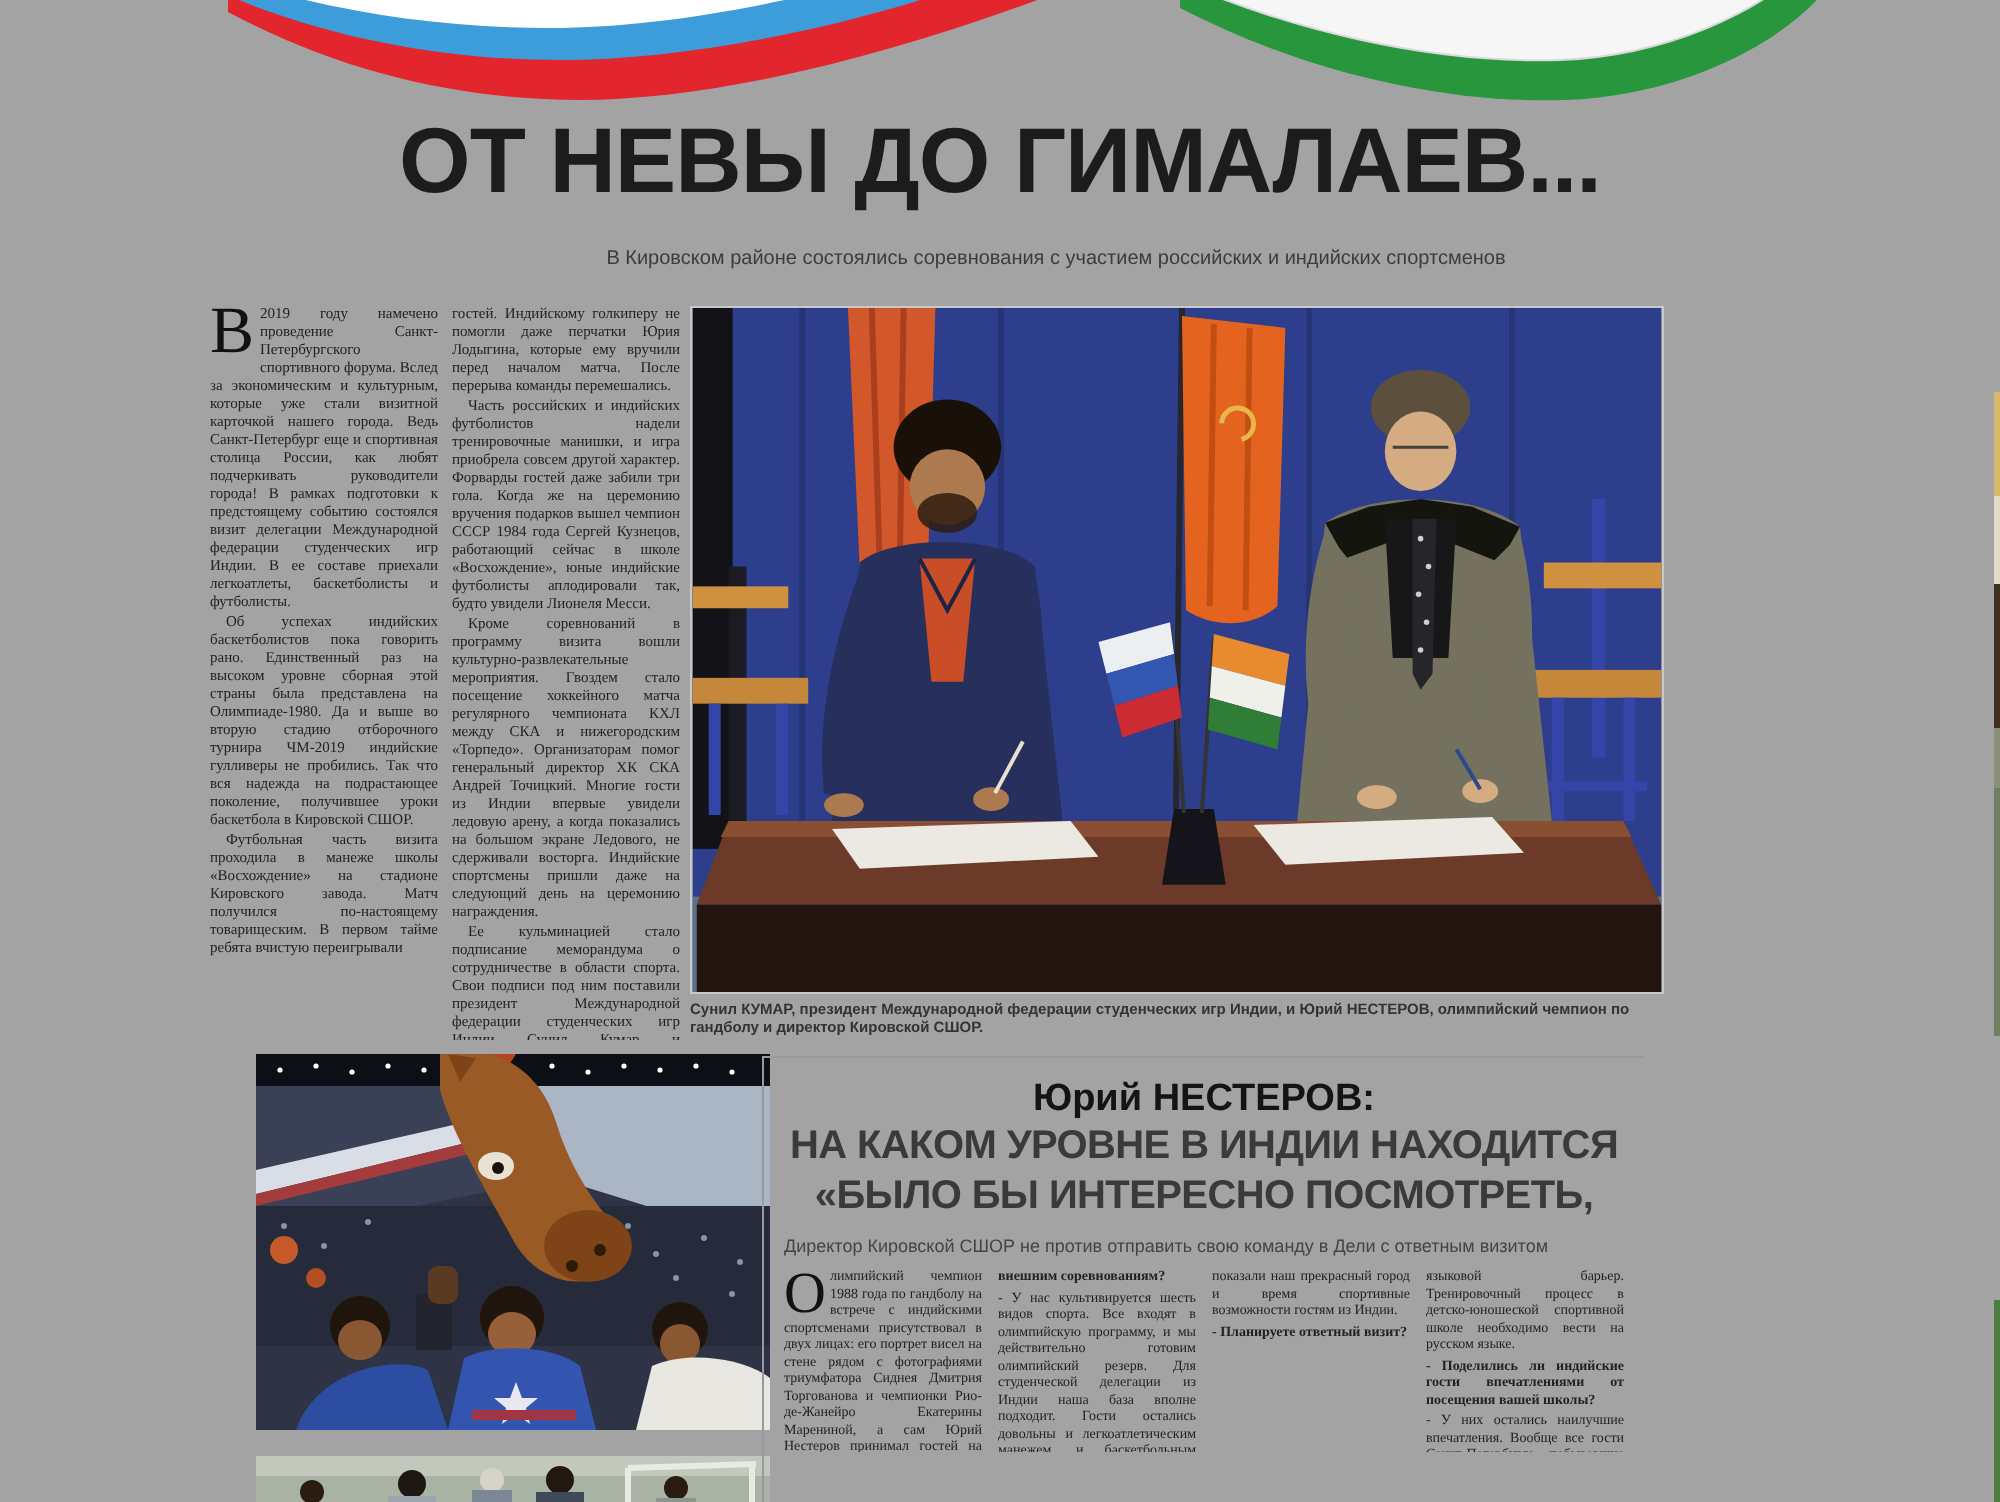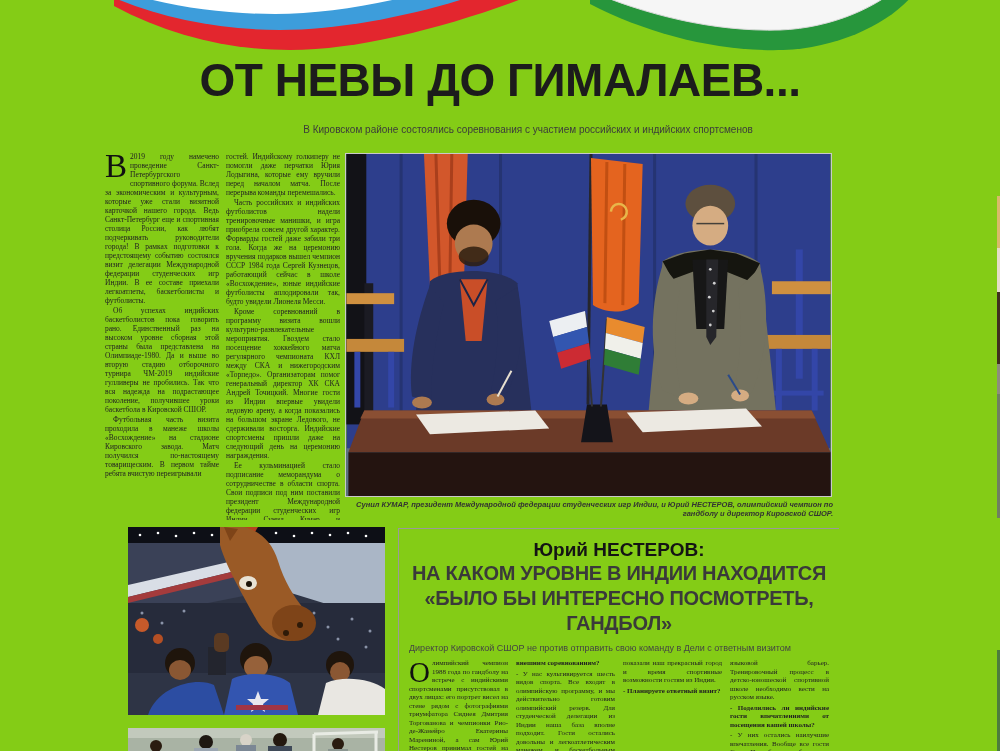--- a/index.html
+++ b/index.html
@@ -1,16 +1,16 @@
 <!DOCTYPE html>
 <html><head>
 <meta charset="utf-8">
 <style>
   html,body{margin:0;padding:0;background:#ffffff;}
-  .page{position:relative;width:1000px;height:751px;background:#84cc16;overflow:hidden;
+  .page{position:relative;width:1000px;height:751px;background:#a3a3a3;overflow:hidden;
         font-family:"Liberation Sans",sans-serif;}
   svg{display:block;}
 
   
   .ribbon{position:absolute;top:0;overflow:hidden;}
   .ribbon-left{left:100px;width:430px;height:58px;}
   .ribbon-right{left:588px;width:330px;height:58px;}
 
   
   .headline{position:absolute;top:52px;left:0;width:100%;margin:0;text-align:center;
@@ -25,28 +25,28 @@
   p.body{margin:0 0 1px 0;font-family:"Liberation Serif",serif;font-size:7.5px;line-height:9px;
     color:#222;text-align:justify;}
   p.body.indent{text-indent:8px;}
   .dropcap{float:left;font-family:"Liberation Serif",serif;font-weight:400;font-size:33px;
     line-height:27px;padding:1px 3px 0 0;color:#111;}
 
   
   .mainphoto{position:absolute;left:345px;top:153px;width:487px;height:344px;
     border:1px solid #c9c9c9;box-sizing:border-box;overflow:hidden;}
   .caption{position:absolute;left:345px;top:501px;width:488px;margin:0;
-    font-size:7.5px;line-height:8.5px;font-weight:700;font-style:italic;color:#333;text-align:right;}
+    font-size:7.5px;line-height:8.5px;font-weight:700;color:#333;}
 
   
   .horsephoto{position:absolute;left:128px;top:527px;width:257px;height:188px;overflow:hidden;}
   .gymphoto{position:absolute;left:128px;top:728px;width:257px;height:80px;overflow:hidden;}
 
   
-  .qbox{position:absolute;left:398px;top:528px;width:441px;height:223px;box-sizing:border-box;
+  .qbox{position:absolute;left:381px;top:528px;width:441px;height:223px;box-sizing:border-box;
     border-left:1px solid #9a9a9a;border-top:1px solid #9a9a9a;padding:8px 10px 0 10px;overflow:hidden;}
   .kicker{margin:2px 0 0 0;text-align:center;font-weight:700;font-size:19px;line-height:22px;color:#141414;}
   .qline{margin:0;text-align:center;font-weight:700;font-size:20px;line-height:25px;
     letter-spacing:-.3px;color:#3a3a3a;white-space:nowrap;}
   .qstand{margin:7px 0 6px 0;text-align:left;font-size:9px;color:#444;}
   .a2cols{display:flex;gap:8px;height:92px;}
   .a2col{flex:1;overflow:hidden;}
   p.body2{margin:0 0 2px 0;font-family:"Liberation Serif",serif;font-size:7px;line-height:8.5px;
     color:#222;text-align:justify;}
   p.body2.q{font-weight:700;}
@@ -253,21 +253,20 @@
         <rect x="140" y="18" width="24" height="34" fill="#3f4a58"></rect>
       <circle cx="210" cy="16" r="6" fill="#2a1c10"></circle>
         <rect x="200" y="21" width="20" height="30" fill="#8a958f"></rect>
     </svg>
   </div>
 
   <div class="qbox">
     <p class="kicker">Юрий НЕСТЕРОВ:</p>
     <p class="qline">НА КАКОМ УРОВНЕ В ИНДИИ НАХОДИТСЯ</p>
     <p class="qline">«БЫЛО БЫ ИНТЕРЕСНО ПОСМОТРЕТЬ,</p>
-    <p class="qline">ГАНДБОЛ»</p>
     <p class="qstand">Директор Кировской СШОР не против отправить свою команду в Дели с ответным визитом</p>
     <div class="a2cols">
       <div class="a2col">
         <p class="body2"><span class="dropcap2">О</span><span>лимпийский чемпион 1988 года по гандболу на встрече с индийскими спортсменами присутствовал в двух лицах: его портрет висел на стене рядом с фотографиями триумфатора Сиднея Дмитрия Торгованова и чемпионки Рио-де-Жанейро Екатерины Марениной, а сам Юрий Нестеров принимал гостей на правах хозяина Кировской СШОР, где он на</span></p>
       </div>
       <div class="a2col">
         <p class="body2 q">внешним соревнованиям?</p>
         <p class="body2">- У нас культивируется шесть видов спорта. Все входят в олимпийскую программу, и мы действительно готовим олимпийский резерв. Для студенческой делегации из Индии наша база вполне подходит. Гости остались довольны и легкоатлетическим манежем, и баскетбольным залом.</p>
       </div>
       <div class="a2col">

